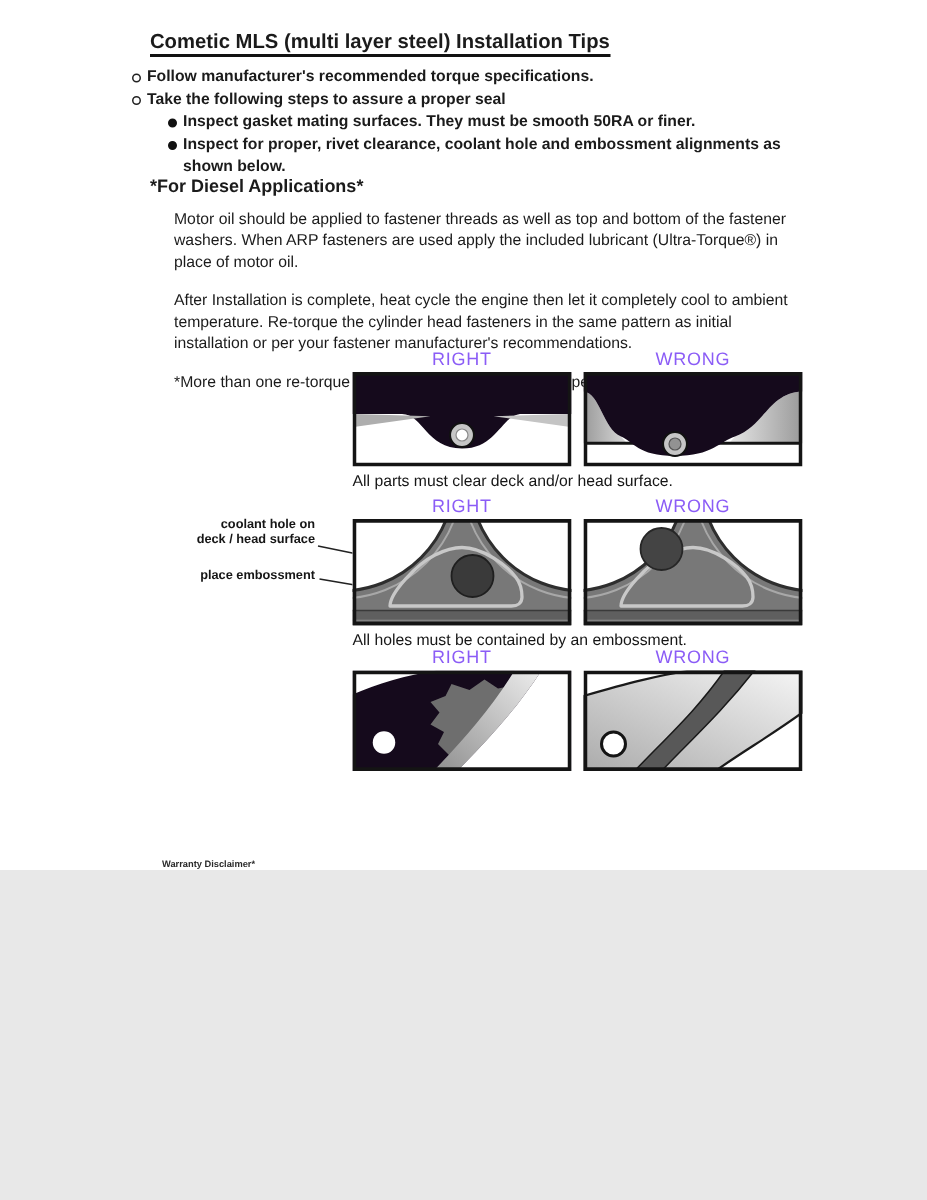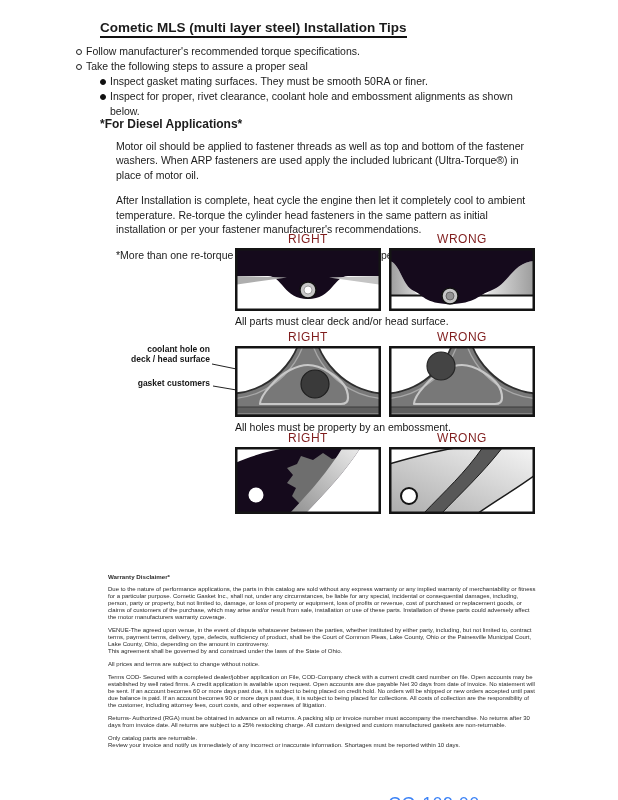--- a/index.html
+++ b/index.html
@@ -1,39 +1,39 @@
 <!DOCTYPE html>
 <html><head>
 <meta charset="utf-8">
 <style>
   html,body{margin:0;padding:0;background:#e8e8e8;}
   .sheet{
-    position:relative;width:618px;height:800px;background:#ffffff;
+    position:relative;width:618px;height:580px;background:#ffffff;
     font-family:"Liberation Sans", sans-serif;color:#1b1b1b;overflow:hidden;
     margin:0 auto;
   }
   .abs{position:absolute;}
   
   .page-title{left:100px;top:20px;font-size:13.5px;font-weight:bold;
     border-bottom:2px solid #111;padding-bottom:1px;}
   
-  .bullets{left:76px;top:44px;width:450px;font-size:10.5px;line-height:15px;}
+  .bullets{left:88px;top:44px;width:450px;font-size:10.5px;line-height:15px;font-weight:bold;}
   .brow{display:flex;align-items:flex-start;}
   .brow.sub{padding-left:24px;}
   .bmark{flex:0 0 auto;width:4px;height:4px;border:1px solid #222;border-radius:50%;
     margin:5px 4px 0 0;}
   .bmark.filled{background:#111;border-color:#111;}
   
   .diesel{left:100px;top:117px;width:438px;font-size:10.5px;line-height:14.5px;}
   .diesel h2{font-size:12px;margin:0 0 7px 0;}
   .diesel p{margin:0 0 11px 16px;}
   
   .dgroup{width:300px;}
   .dhead{display:flex;margin-bottom:2px;}
-  .dhead span{width:146px;text-align:center;font-size:12px;letter-spacing:.5px;color:#7f1d1d;}
+  .dhead span{width:146px;text-align:center;font-size:12px;letter-spacing:.5px;color:#8b5cf6;}
   .dhead span+span{margin-left:8px;}
   .dboxes{display:flex;}
   .dboxes svg{display:block;}
   .dboxes svg+svg{margin-left:8px;}
   .dcap{font-size:10.5px;line-height:12px;margin-top:4px;color:#161616;}
   .g1{left:235px;top:232px;}
   .g2{left:235px;top:330px;}
   .g3{left:235px;top:431px;}
   
   .side-label{width:104px;text-align:right;font-size:8.5px;line-height:10px;color:#161616;font-weight:bold;}
@@ -117,21 +117,21 @@
         <rect x="1.25" y="1.25" width="143.5" height="60.5" fill="none" stroke="#141414" stroke-width="2.5"></rect>
       </svg>
     </div>
     <div class="dcap">All parts must clear deck and/or head surface.</div>
   </div>
 
   <div class="abs side-label lab1">
     <span>coolant hole on</span><br>
     <span>deck / head surface</span>
   </div>
-  <div class="abs side-label lab2">gasket customers</div>
+  <div class="abs side-label lab2">place embossment</div>
   <svg class="abs leader-svg" width="104" height="50" viewBox="0 0 104 50">
     <line x1="12" y1="14" x2="100" y2="32" stroke="#222" stroke-width="1"></line>
     <line x1="13" y1="36" x2="60" y2="44" stroke="#222" stroke-width="1"></line>
   </svg>
 
   <div class="abs dgroup g2">
     <div class="dhead">
       <span>RIGHT</span>
       <span>WRONG</span>
     </div>
@@ -156,21 +156,21 @@
         <circle cx="-8" cy="-28" r="81" fill="none" stroke="#a8a8a8" stroke-width="1.3"></circle>
         <circle cx="154" cy="-28" r="81" fill="none" stroke="#a8a8a8" stroke-width="1.3"></circle>
         <rect y="61" width="146" height="10" fill="#5f5f5f"></rect>
         <line x1="0" y1="61" x2="146" y2="61" stroke="#3a3a3a" stroke-width="1"></line>
         <line x1="0" y1="67.5" x2="146" y2="67.5" stroke="#8e8e8e" stroke-width="0.8"></line>
         <path d="M25,58 C25,49 43,30 55,24 C61,21 67,19 73,19 C87,19 103,31 109,39 C112,43 113,48 113,52 C113,56 110,58 106,58 L30,58 C27,58 25,58 25,58 Z" fill="none" stroke="#c8c8c8" stroke-width="2.2" stroke-linejoin="round"></path>
         <circle cx="52" cy="20" r="14" fill="#444444" stroke="#262626" stroke-width="1.2"></circle>
         <rect x="1.25" y="1.25" width="143.5" height="68.5" fill="none" stroke="#141414" stroke-width="2.5"></rect>
       </svg>
     </div>
-    <div class="dcap">All holes must be property by an embossment.</div>
+    <div class="dcap">All holes must be contained by an embossment.</div>
   </div>
 
   <div class="abs dgroup g3">
     <div class="dhead">
       <span>RIGHT</span>
       <span>WRONG</span>
     </div>
     <div class="dboxes">
       <svg width="146" height="67" viewBox="0 0 146 67">
         <defs>

